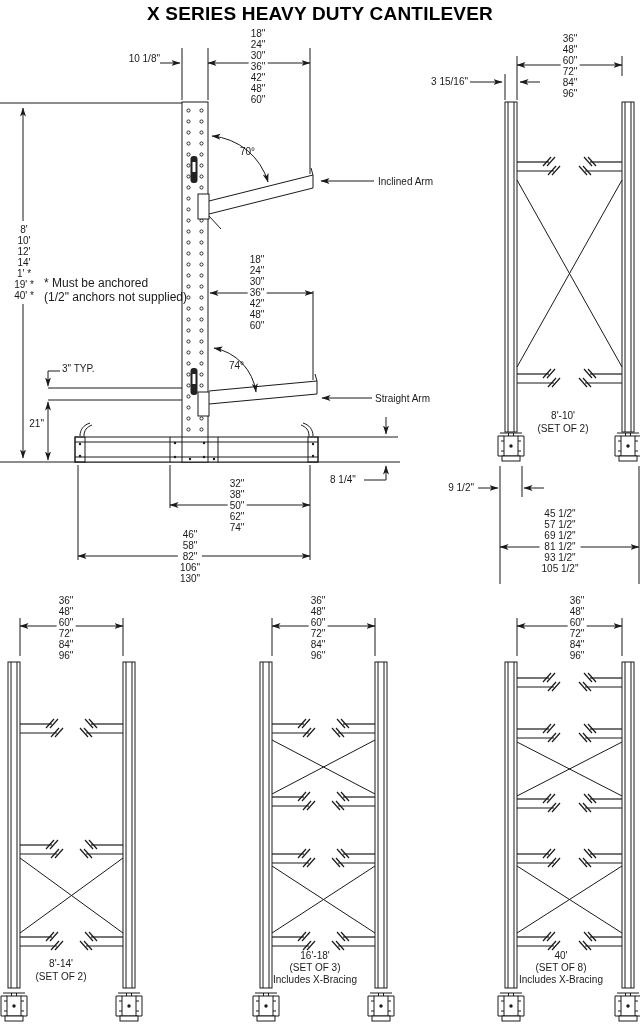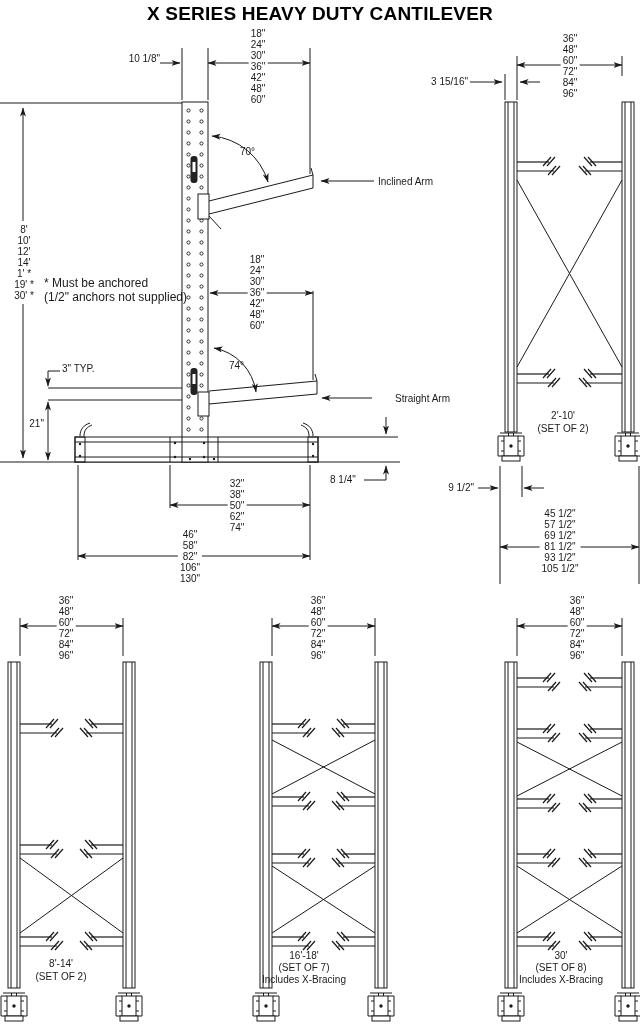--- a/index.html
+++ b/index.html
@@ -239,21 +239,21 @@
 
 <div class="t r" style="left:100px;top:53px;width:60px">10 1/8"</div>
 
 <div class="vlist" style="left:24px;top:224px">
   <div>8'</div>
   <div>10'</div>
   <div>12'</div>
   <div>14'</div>
   <div>1' *</div>
   <div>19' *</div>
-  <div>30' *</div>
+  <div>40' *</div>
 </div>
 
 <div class="t note" style="left:44px;top:276px">
   <div>* Must be anchored</div>
   <div>(1/2" anchors not supplied)</div>
 </div>
 
 <div class="t c" style="left:240px;top:146px;width:26px">70°</div>
 <div class="t" style="left:378px;top:176px">Inclined Arm</div>
 
@@ -261,21 +261,21 @@
   <div>18"</div>
   <div>24"</div>
   <div>30"</div>
   <div>36"</div>
   <div>42"</div>
   <div>48"</div>
   <div>60"</div>
 </div>
 
 <div class="t c" style="left:229px;top:360px;width:26px">74°</div>
-<div class="t" style="left:395px;top:393px">Straight Arm</div>
+<div class="t" style="left:375px;top:393px">Straight Arm</div>
 
 <div class="t" style="left:62px;top:363px">3" TYP.</div>
 <div class="t r" style="left:20px;top:418px;width:24px">21"</div>
 
 <div class="vlist" style="left:237px;top:478px">
   <div>32"</div>
   <div>38"</div>
   <div>50"</div>
   <div>62"</div>
   <div>74"</div>
@@ -296,21 +296,21 @@
   <div>48"</div>
   <div>60"</div>
   <div>72"</div>
   <div>84"</div>
   <div>96"</div>
 </div>
 
 <div class="t r" style="left:404px;top:76px;width:64px">3 15/16"</div>
 
 <div class="vlist lh13 nobg" style="left:563px;top:409px">
-  <div>2'-10'</div>
+  <div>8'-10'</div>
   <div>(SET OF 2)</div>
 </div>
 
 <div class="t r" style="left:410px;top:482px;width:64px">9 1/2"</div>
 
 <div class="vlist" style="left:560px;top:508px">
   <div>45 1/2"</div>
   <div>57 1/2"</div>
   <div>69 1/2"</div>
   <div>81 1/2"</div>
@@ -334,32 +334,32 @@
 
 <div class="vlist" style="left:318px;top:595px">
   <div>36"</div>
   <div>48"</div>
   <div>60"</div>
   <div>72"</div>
   <div>84"</div>
   <div>96"</div>
 </div>
 
-<div class="vlist lh12 nobg" style="left:304px;top:950px">
+<div class="vlist lh12 nobg" style="left:315px;top:950px">
   <div>16'-18'</div>
-  <div>(SET OF 7)</div>
+  <div>(SET OF 3)</div>
   <div>Includes X-Bracing</div>
 </div>
 
 <div class="vlist" style="left:577px;top:595px">
   <div>36"</div>
   <div>48"</div>
   <div>60"</div>
   <div>72"</div>
   <div>84"</div>
   <div>96"</div>
 </div>
 
 <div class="vlist lh12 nobg" style="left:561px;top:950px">
-  <div>30'</div>
+  <div>40'</div>
   <div>(SET OF 8)</div>
   <div>Includes X-Bracing</div>
 </div>
 
 </body></html>

